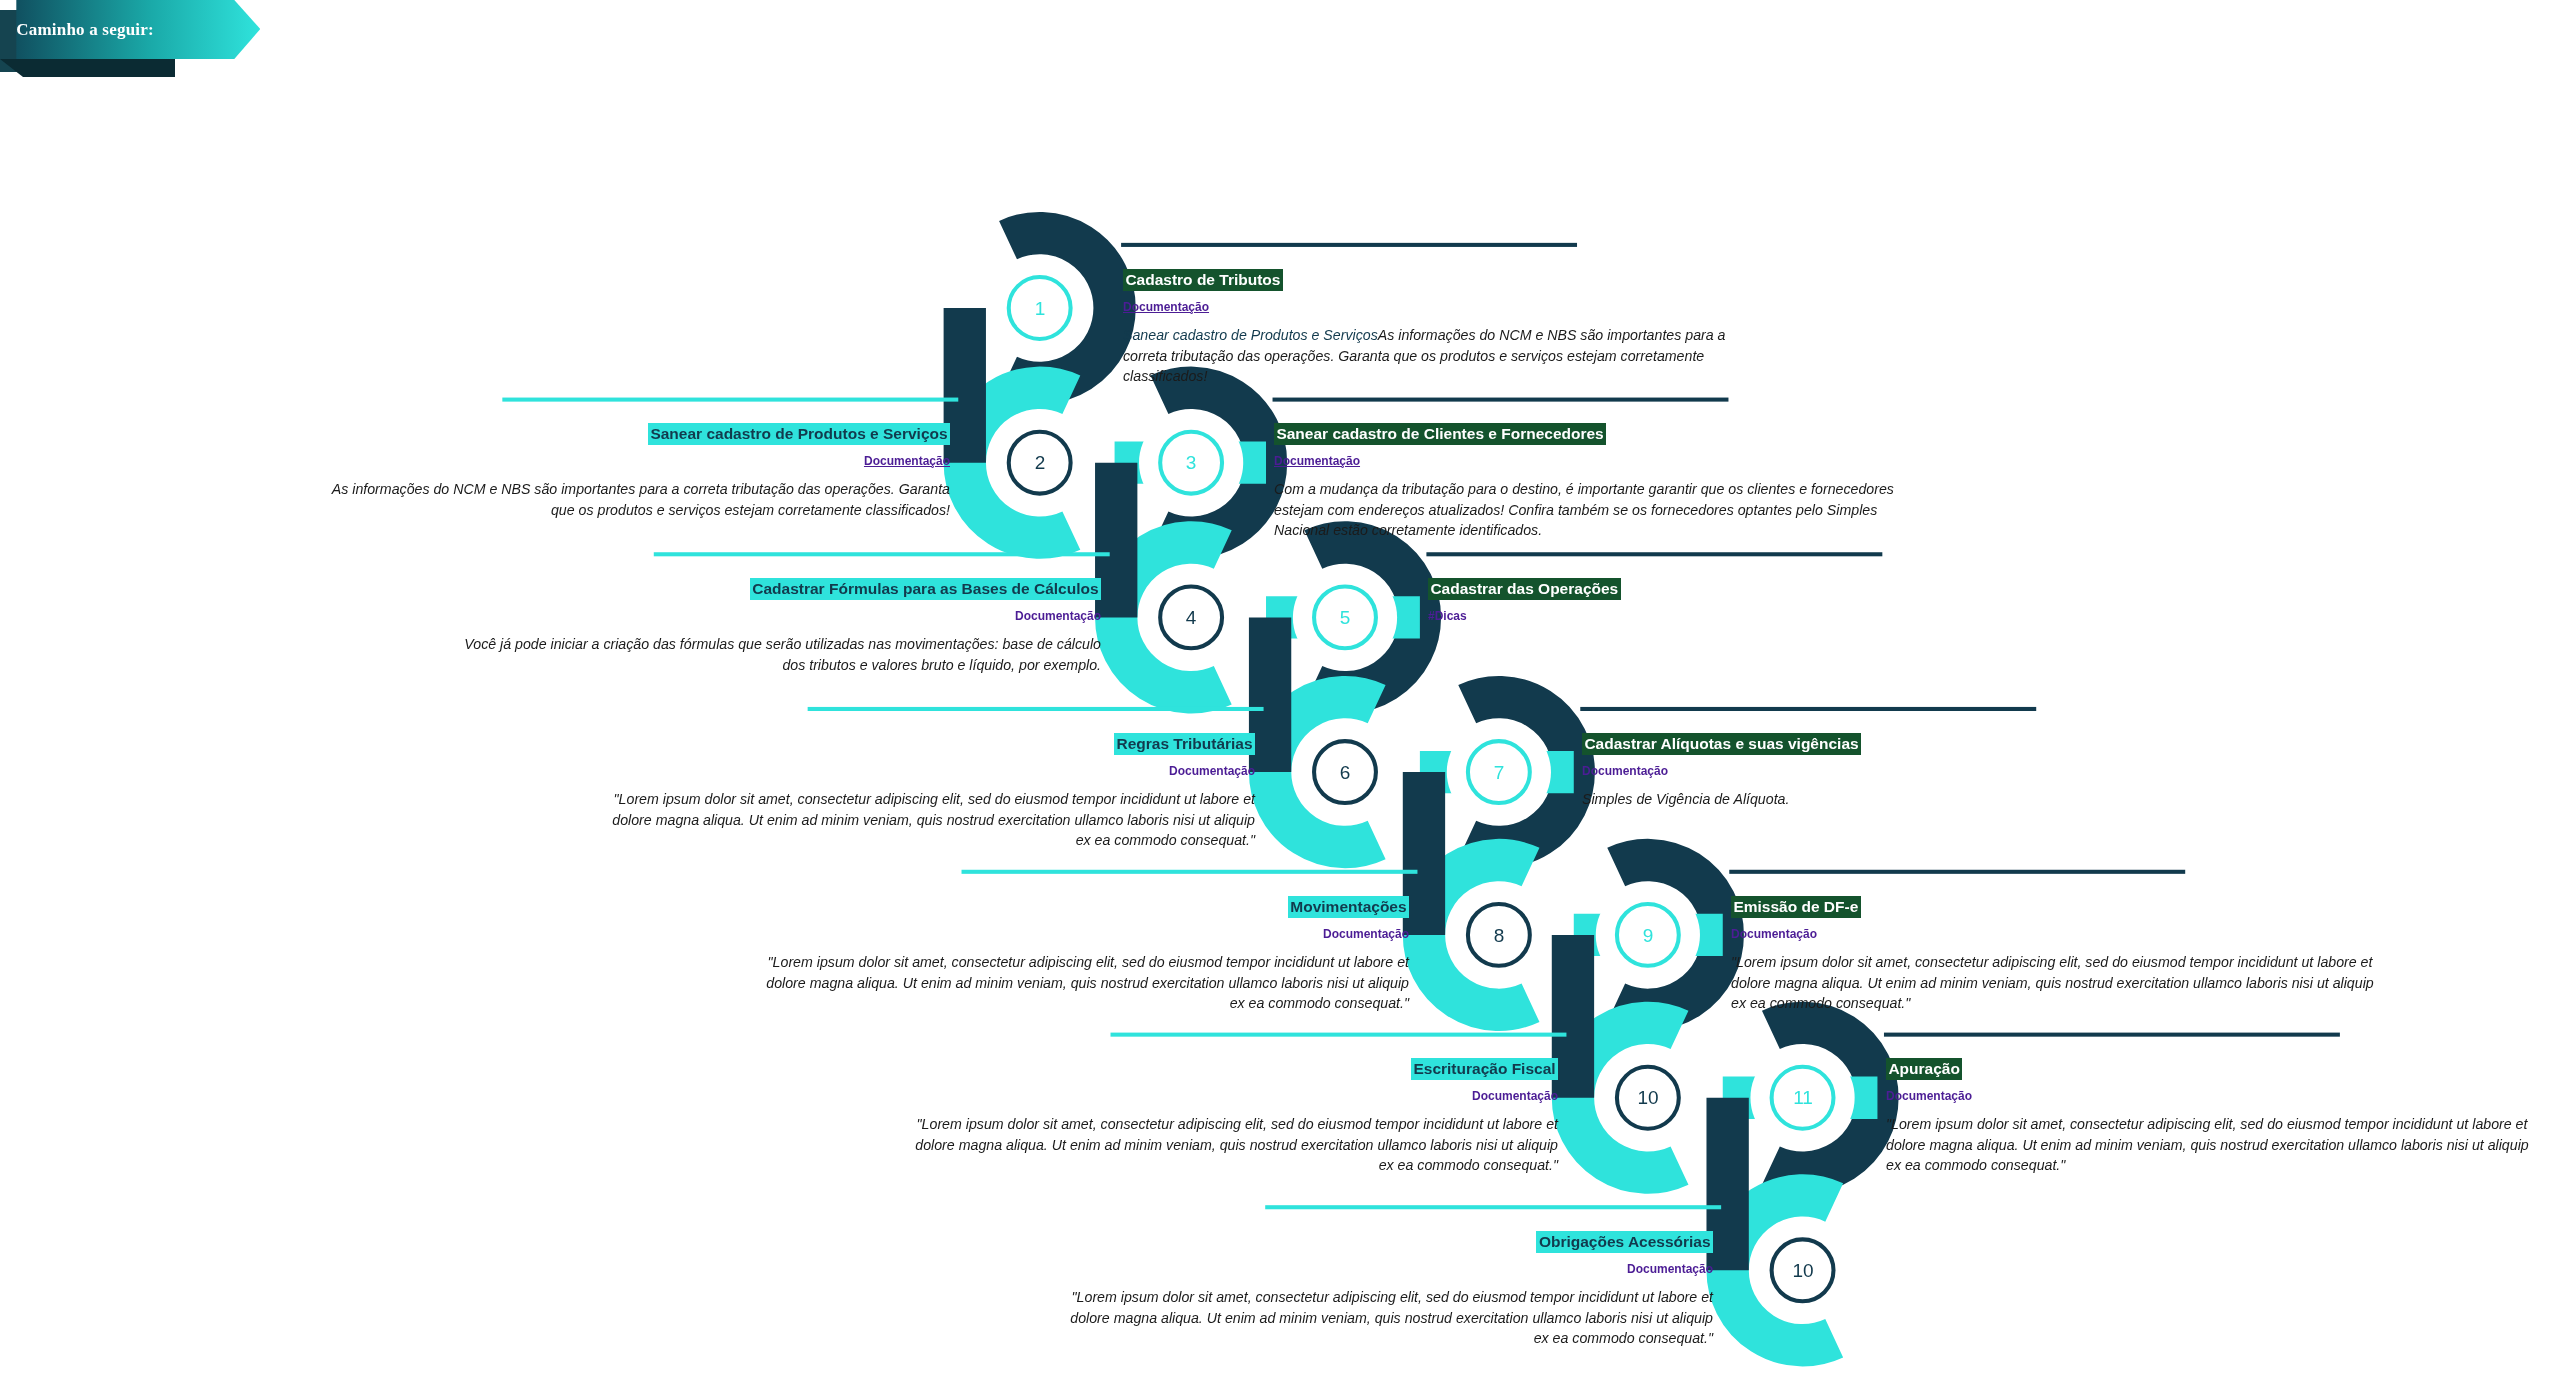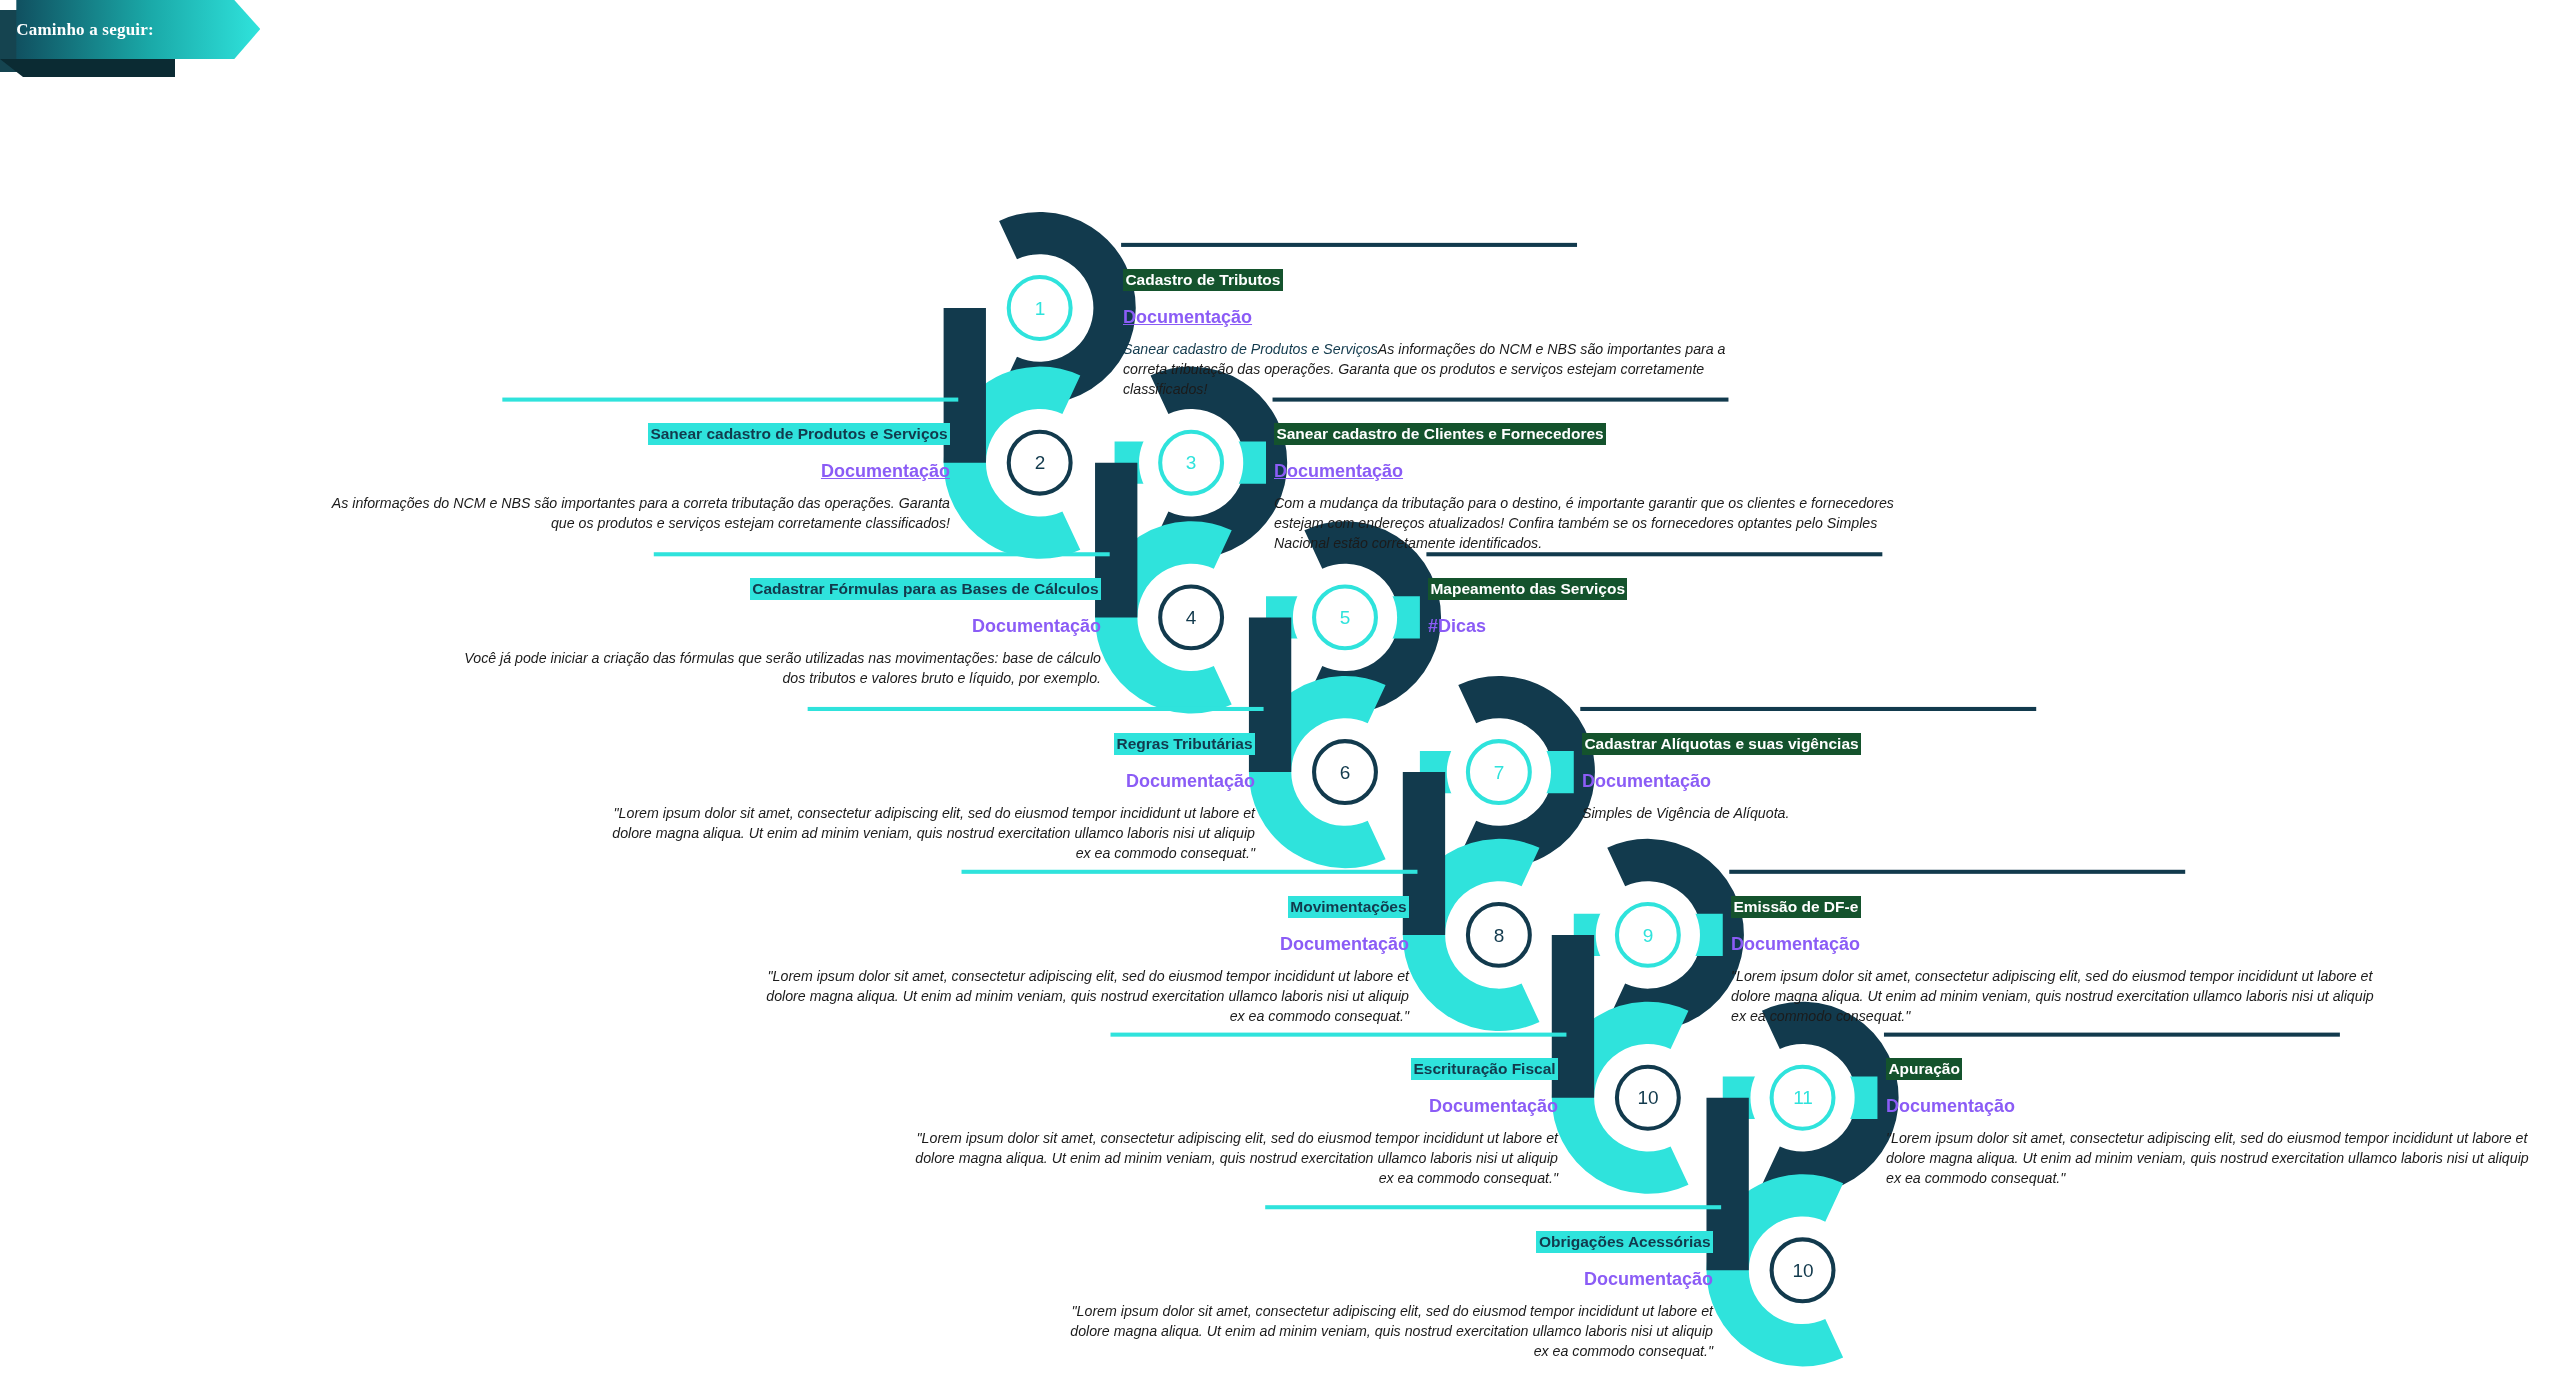--- a/index.html
+++ b/index.html
@@ -42,21 +42,21 @@
   .num.dark{color:#123A4D;}
   .num.cyan{color:#2FE3DC;}
 
   
   .block{position:absolute;}
   .block .ttl{
     display:inline-block;font-size:15.5px;font-weight:bold;line-height:1.25;
     padding:0.8px 2.4px 1.6px 2.4px;white-space:nowrap;
   }
   .block .sub{
-    font-size:18px;font-weight:bold;line-height:1.3;color:#8b5cf6;margin-top:15px;
+    font-size:12px;font-weight:bold;line-height:1.3;color:#4c1d95;margin-top:9px;
   }
   .block .sub.ul{text-decoration:underline;}
   .block .body{
     font-size:14.2px;font-style:italic;line-height:1.42;color:#1b1b1b;margin-top:10px;
   }
   .block .body .lead{color:#123A4D;}
 
   
   .block.right{text-align:left;}
   .block.right .ttl{background:#14532d;color:#ffffff;}
@@ -169,21 +169,21 @@
         <div><span class="ttl">Sanear cadastro de Clientes e Fornecedores</span></div>
         <div class="sub ul">Documentação</div>
         <div class="body">Com a mudança da tributação para o destino, é importante garantir que os clientes e fornecedores estejam com endereços atualizados! Confira também se os fornecedores optantes pelo Simples Nacional estão corretamente identificados.</div>
       </div>
       <div class="block left" style="width: 643px; top: 578px; left: 458px;">
         <div><span class="ttl">Cadastrar Fórmulas para as Bases de Cálculos</span></div>
         <div class="sub">Documentação</div>
         <div class="body">Você já pode iniciar a criação das fórmulas que serão utilizadas nas movimentações: base de cálculo dos tributos e valores bruto e líquido, por exemplo.</div>
       </div>
       <div class="block right" style="width: 643px; top: 578px; left: 1428px;">
-        <div><span class="ttl">Mapeamento das Serviços</span></div>
+        <div><span class="ttl">Cadastrar das Operações</span></div>
         <div class="sub">#Dicas</div>
       </div>
       <div class="block left" style="width: 643px; top: 733px; left: 612px;">
         <div><span class="ttl">Regras Tributárias</span></div>
         <div class="sub">Documentação</div>
         <div class="body">"Lorem ipsum dolor sit amet, consectetur adipiscing elit, sed do eiusmod tempor incididunt ut labore et dolore magna aliqua. Ut enim ad minim veniam, quis nostrud exercitation ullamco laboris nisi ut aliquip ex ea commodo consequat."</div>
       </div>
       <div class="block right" style="width: 643px; top: 733px; left: 1582px;">
         <div><span class="ttl">Cadastrar Alíquotas e suas vigências</span></div>
         <div class="sub">Documentação</div>

